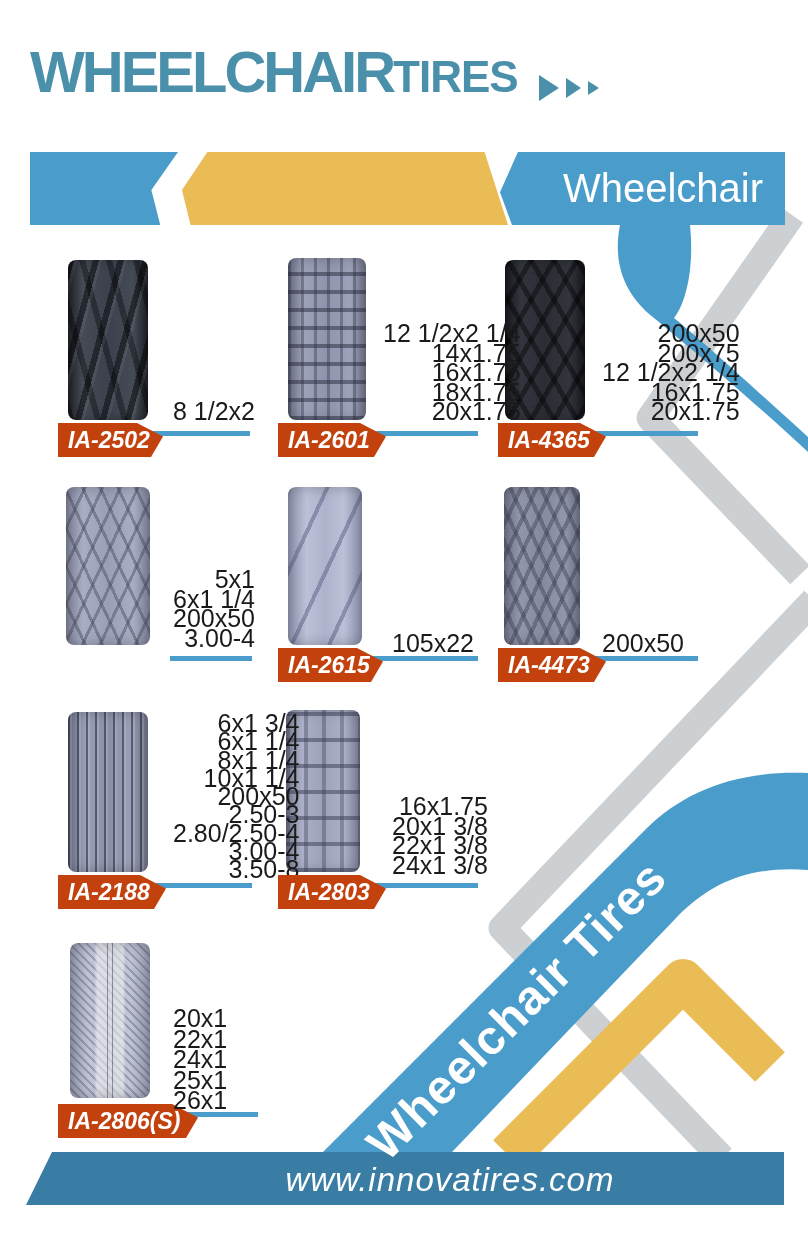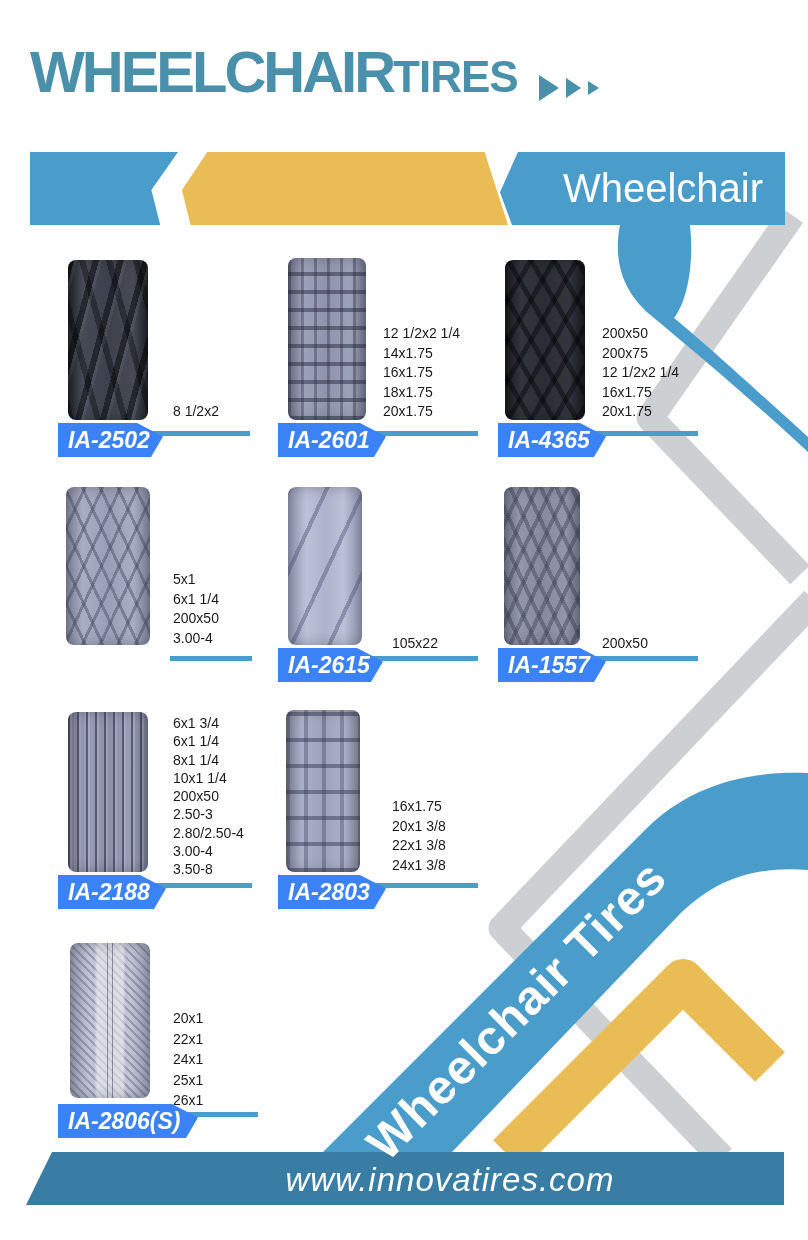--- a/index.html
+++ b/index.html
@@ -58,26 +58,26 @@
   .t2803{background:
     repeating-linear-gradient(0deg, rgba(55,60,85,.5) 0 4px, transparent 4px 26px),
     repeating-linear-gradient(90deg, rgba(55,60,85,.35) 0 4px, transparent 4px 18px),
     linear-gradient(90deg,#7e8299,#abb0c8 22%,#9da2bb 50%,#abb0c8 78%,#7e8299);}
   .t2806{background:
     linear-gradient(90deg, transparent 0 46%, rgba(70,74,95,.55) 46% 48%, transparent 48% 52%, rgba(70,74,95,.55) 52% 54%, transparent 54%),
     linear-gradient(90deg, rgba(255,255,255,0) 0 30%, rgba(255,255,255,.5) 34% 66%, rgba(255,255,255,0) 70%),
     repeating-linear-gradient(45deg, rgba(90,94,120,.4) 0 2px, transparent 2px 6px),
     linear-gradient(90deg,#9599ae,#c2c6d6 25%,#b4b8c9 50%,#c2c6d6 75%,#9599ae);}
 
-  .banner{position:absolute;height:34px;z-index:2;background:#3b82f6;color:#ffffff;
+  .banner{position:absolute;height:34px;z-index:2;background:#c2410c;color:#ffffff;
     font-size:23px;font-weight:bold;font-style:italic;line-height:34px;
     padding-left:10px;box-sizing:border-box;
     clip-path:polygon(0 0, calc(100% - 26px) 0, 100% 40%, calc(100% - 12px) 100%, 0 100%);}
   .lbl-line{position:absolute;height:5px;background:#4a9ccb;z-index:1;}
-  .sizes{position:absolute;z-index:2;color:#1a1a1a;font-size:14px;line-height:19.5px;white-space:pre-line;}
+  .sizes{position:absolute;z-index:2;color:#1a1a1a;font-size:25px;line-height:19.5px;white-space:pre-line;text-align:right;}
   .sizes.lh18{line-height:18.3px;}
   .sizes.lh20{line-height:20.5px;}
 
   
   .ribbon-text{position:absolute;left:356px;top:1132px;z-index:2;color:#ffffff;
     font-size:48px;font-weight:bold;white-space:nowrap;letter-spacing:1px;
     transform:rotate(-45deg);transform-origin:0 0;}
 
   
   .site{position:absolute;left:180px;top:1161px;width:540px;z-index:2;text-align:center;
@@ -142,21 +142,21 @@
 6x1 1/4
 200x50
 3.00-4</div>
 
   <div class="tire t2615" style="left:288px;top:487px;width:74px;height:158px;"></div>
   <div class="banner" style="left:278px;top:648px;width:105px;">IA-2615</div>
   <div class="lbl-line" style="left:367px;top:656px;width:111px;"></div>
   <div class="sizes" style="left:392px;top:634px;">105x22</div>
 
   <div class="tire t2622" style="left:504px;top:487px;width:76px;height:158px;"></div>
-  <div class="banner" style="left:498px;top:648px;width:108px;">IA-1557</div>
+  <div class="banner" style="left:498px;top:648px;width:108px;">IA-4473</div>
   <div class="lbl-line" style="left:590px;top:656px;width:108px;"></div>
   <div class="sizes" style="left:602px;top:634px;">200x50</div>
 
   <div class="tire t2802" style="left:68px;top:712px;width:80px;height:160px;"></div>
   <div class="banner" style="left:58px;top:875px;width:108px;">IA-2188</div>
   <div class="lbl-line" style="left:150px;top:883px;width:102px;"></div>
   <div class="sizes lh18" style="left:173px;top:714px;">6x1 3/4
 6x1 1/4
 8x1 1/4
 10x1 1/4

